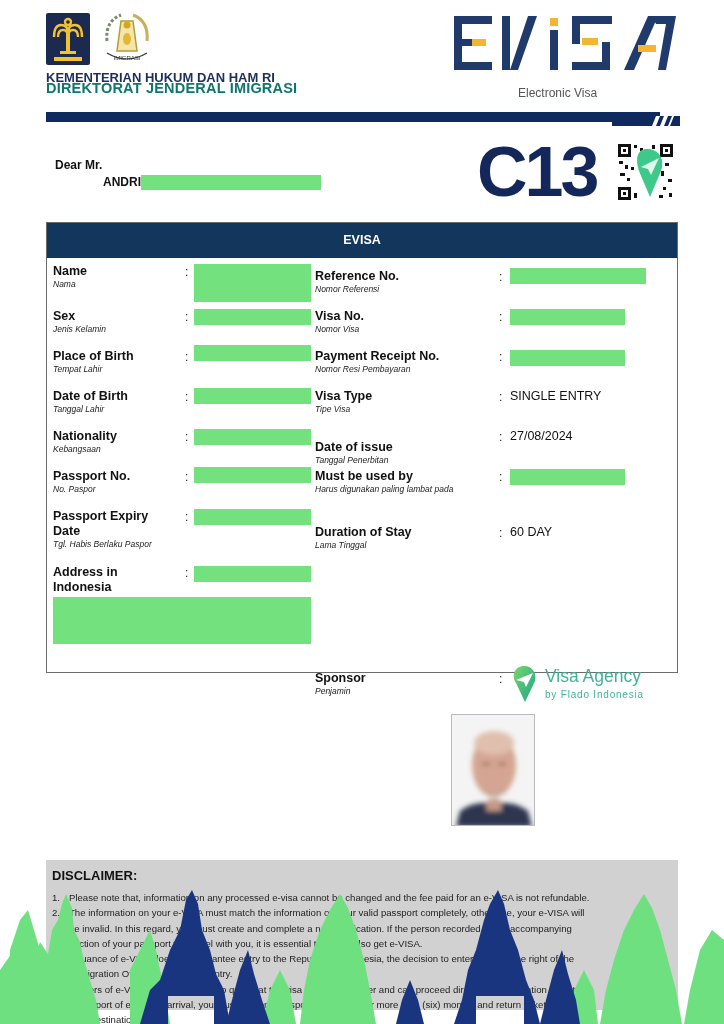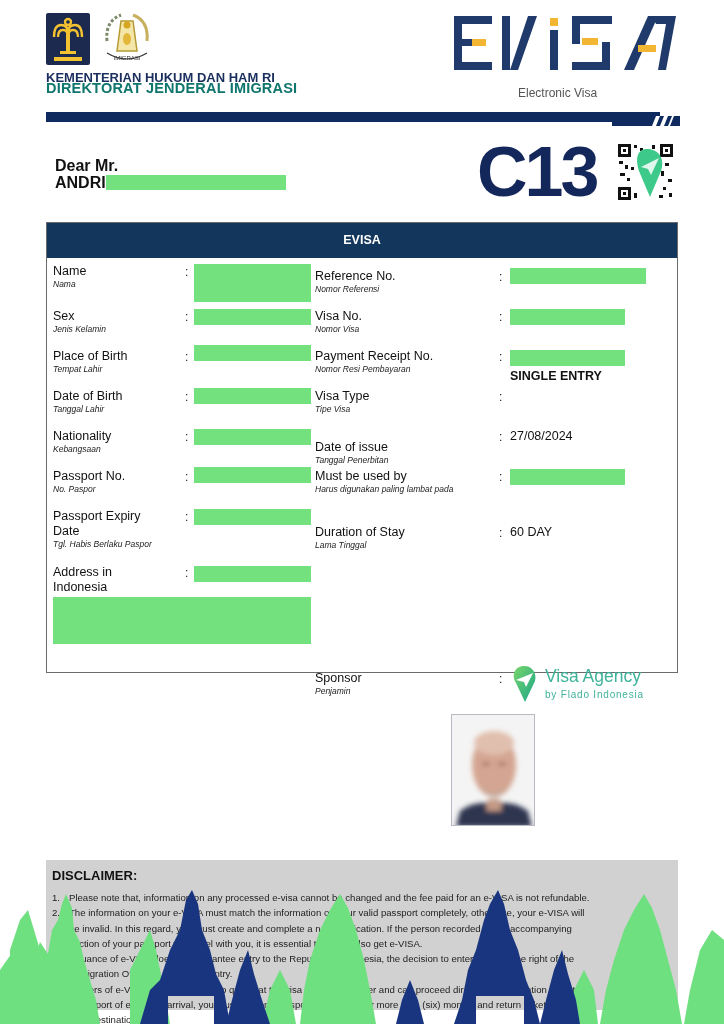--- a/index.html
+++ b/index.html
@@ -11,32 +11,32 @@
   .logo-kemenkumham { position: absolute; left: 46px; top: 13px; width: 44px; height: 52px; background: #1b2a4e; border-radius: 2px; }
   .logo-imigrasi { position: absolute; left: 99px; top: 11px; width: 56px; height: 54px; }
   .ministry { position: absolute; left: 46px; top: 70px; font-size: 13px; font-weight: bold; color: #1b2f5e; letter-spacing: 0; }
   .directorate { position: absolute; left: 46px; top: 80px; font-size: 14.5px; font-weight: bold; color: #0f766e; letter-spacing: 0.2px; }
   .evisa-logo { position: absolute; left: 452px; top: 12px; width: 226px; height: 62px; }
   .evisa-sub { position: absolute; left: 518px; top: 86px; font-size: 12px; color: #555; }
   .header-bar { position: absolute; left: 46px; top: 112px; width: 614px; height: 10px; background: #0e2a5f; }
   .header-bar-stripes { position: absolute; left: 612px; top: 112px; width: 68px; height: 10px; }
 
   
-  .greeting { position: absolute; left: 55px; top: 157px; font-size: 16px; font-weight: bold; line-height: 17px; }
-  .greeting .name-row { display: flex; align-items: center; }
+  .greeting { position: absolute; left: 55px; top: 157px; font-size: 12px; font-weight: bold; line-height: 17px; }
+  .greeting .name-row { display: flex; align-items: center; margin-left: 48px; }
   .redact { background: #74e17f; display: inline-block; }
   .visa-class { position: absolute; left: 477px; top: 132px; font-size: 70px; font-weight: bold; color: #14275a; letter-spacing: -3px; line-height: 80px; }
   .qr { position: absolute; left: 617px; top: 143px; width: 57px; height: 58px; }
 
   
   .evisa-box { position: absolute; left: 46px; top: 222px; width: 632px; height: 451px; border: 1.5px solid #6b6b6b; }
   .evisa-title-bar { height: 35px; background: #13365c; color: #fff; font-weight: bold; font-size: 12.5px; text-align: center; line-height: 35px; }
 
   .field { position: absolute; }
-  .field .label { font-weight: normal; font-size: 12.5px; color: #111; line-height: 15px; }
+  .field .label { font-weight: bold; font-size: 12.5px; color: #111; line-height: 15px; }
   .field .sub { font-style: italic; font-size: 8.5px; color: #222; line-height: 11px; }
   .colon { position: absolute; font-size: 12px; color: #222; }
   .value { position: absolute; font-size: 12.5px; color: #111; }
 
   .photo { position: absolute; left: 451px; top: 714px; width: 84px; height: 112px; border: 1px solid #b9b9c4; background: #f6f6f6; overflow: hidden; }
 
   
   .disclaimer { position: absolute; left: 46px; top: 860px; width: 632px; height: 150px; background: #d1d1d1; padding: 8px 6px; }
   .disclaimer h3 { font-size: 13px; font-weight: bold; color: #111; margin-bottom: 7px; }
   .disclaimer ol { list-style: none; font-size: 9.6px; line-height: 15.3px; color: #222; }
@@ -243,21 +243,21 @@
   <div class="sub">Nomor Resi Pembayaran</div>
 </div>
 <span class="colon" style="left:499px;top:350px;">:</span>
 <span class="redact" style="position:absolute;left:510px;top:350px;width:115px;height:16px;"></span>
 
 <div class="field" style="left:315px;top:389px;">
   <div class="label">Visa Type</div>
   <div class="sub">Tipe Visa</div>
 </div>
 <span class="colon" style="left:499px;top:390px;">:</span>
-<span class="value" style="left:510px;top:369px;font-weight:bold;">SINGLE ENTRY</span>
+<span class="value" style="left:510px;top:389px;">SINGLE ENTRY</span>
 
 <div class="field" style="left:315px;top:440px;">
   <div class="label">Date of issue</div>
   <div class="sub">Tanggal Penerbitan</div>
 </div>
 <span class="colon" style="left:499px;top:430px;">:</span>
 <span class="value" style="left:510px;top:429px;">27/08/2024</span>
 
 <div class="field" style="left:315px;top:469px;">
   <div class="label">Must be used by</div>

